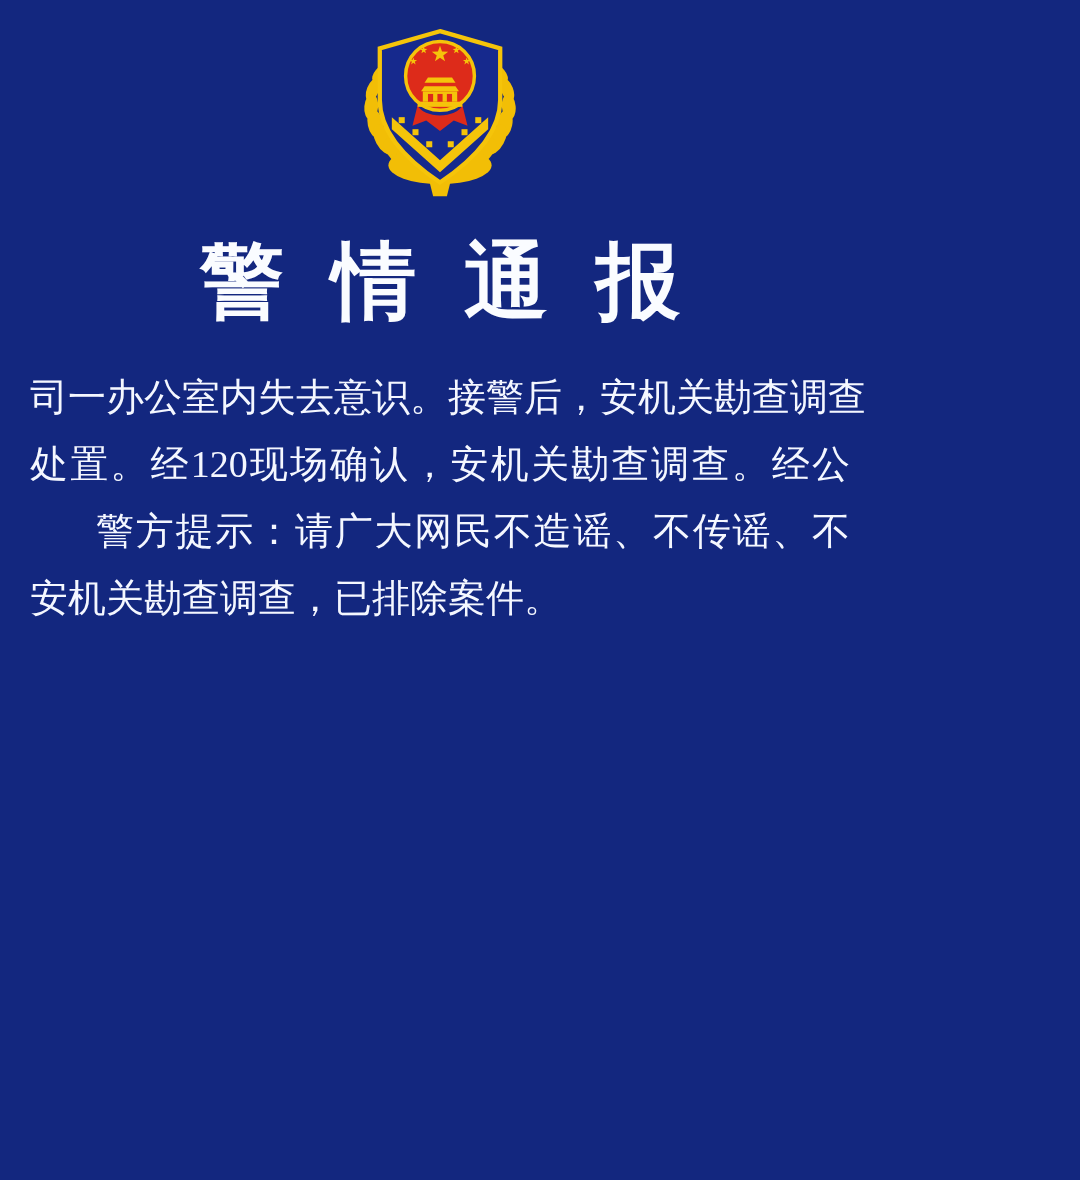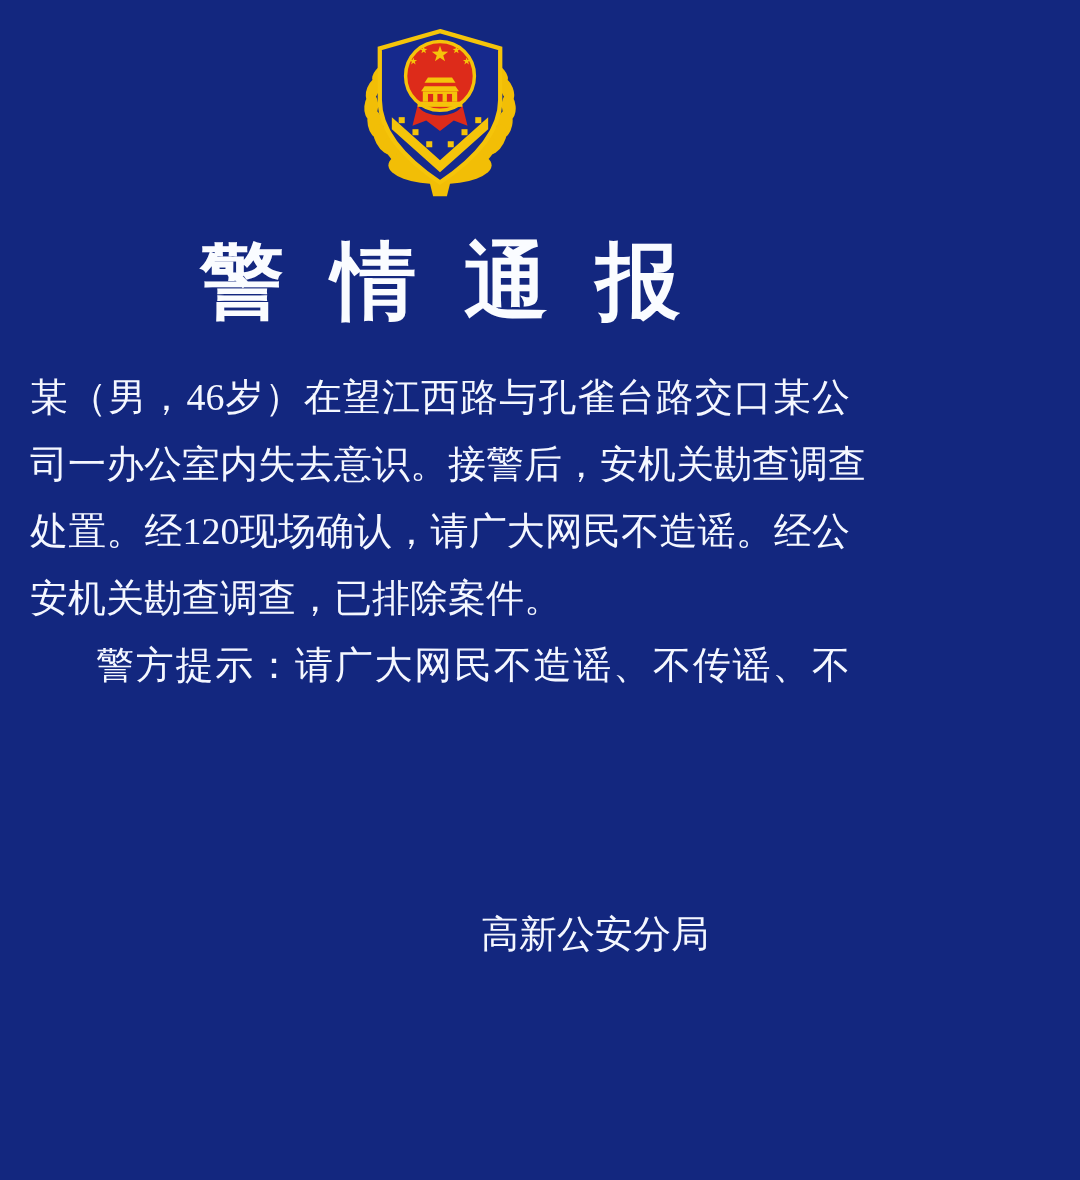--- a/index.html
+++ b/index.html
@@ -132,24 +132,22 @@
           <rect x="97" y="79" width="6" height="9"></rect>
           <rect x="108" y="79" width="6" height="9"></rect>
         </g>
       </g>
     </svg>
   </div>
 
   <div class="title">警情通报</div>
 
   <div class="body-text">
-    <div class="line">某（男，46岁）在望江西路与孔雀台路交口某公</div>
     <div class="line">司一办公室内失去意识。接警后，安机关勘查调查</div>
-    <div class="line">处置。经120现场确认，请广大网民不造谣。经公</div>
+    <div class="line">处置。经120现场确认，安机关勘查调查。经公</div>
+    <div class="line indent">警方提示：请广大网民不造谣、不传谣、不</div>
     <div class="line last">安机关勘查调查，已排除案件。</div>
-    <div class="line indent">警方提示：请广大网民不造谣、不传谣、不</div>
   </div>
 
   <div class="signature">
-    <div>高新公安分局</div>
   </div>
 
 </div>
 
 </body></html>

